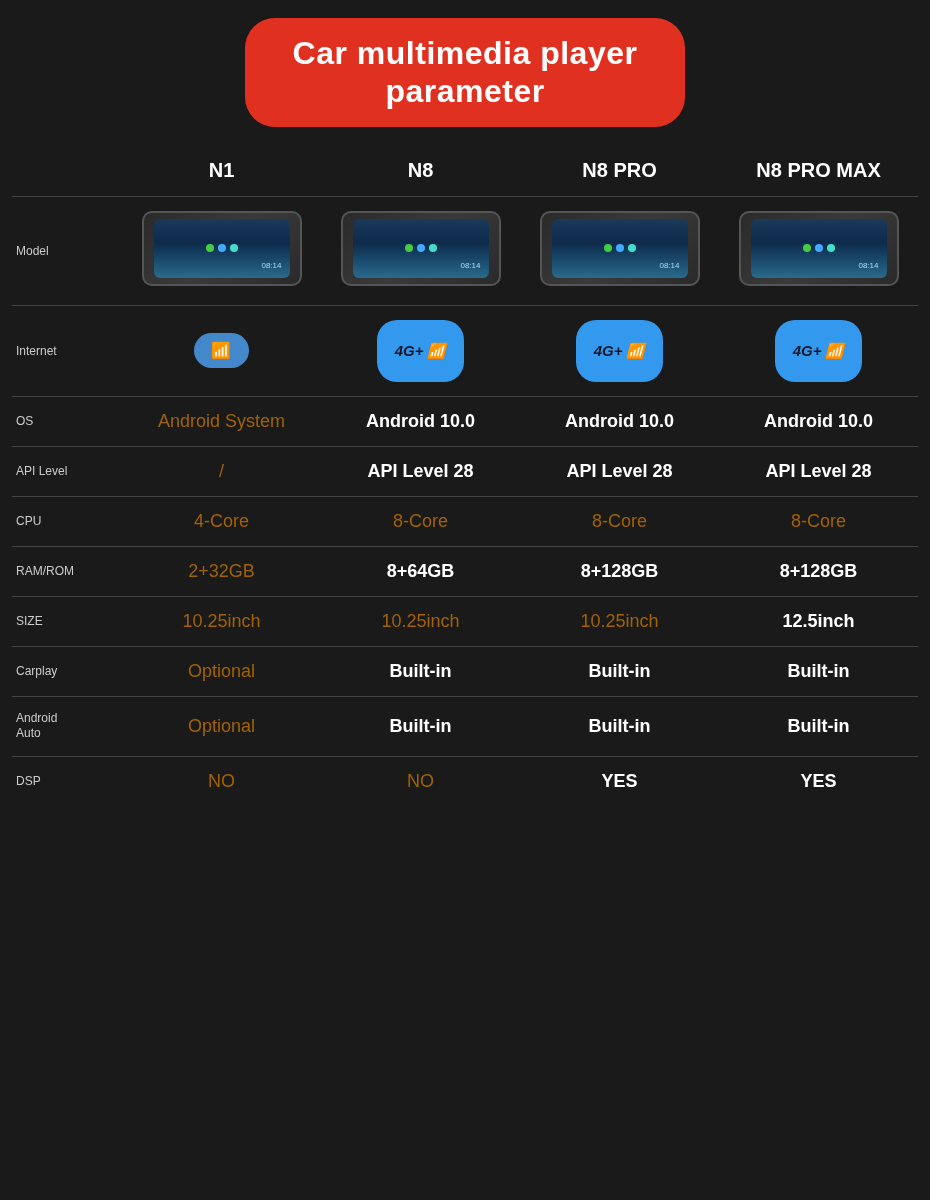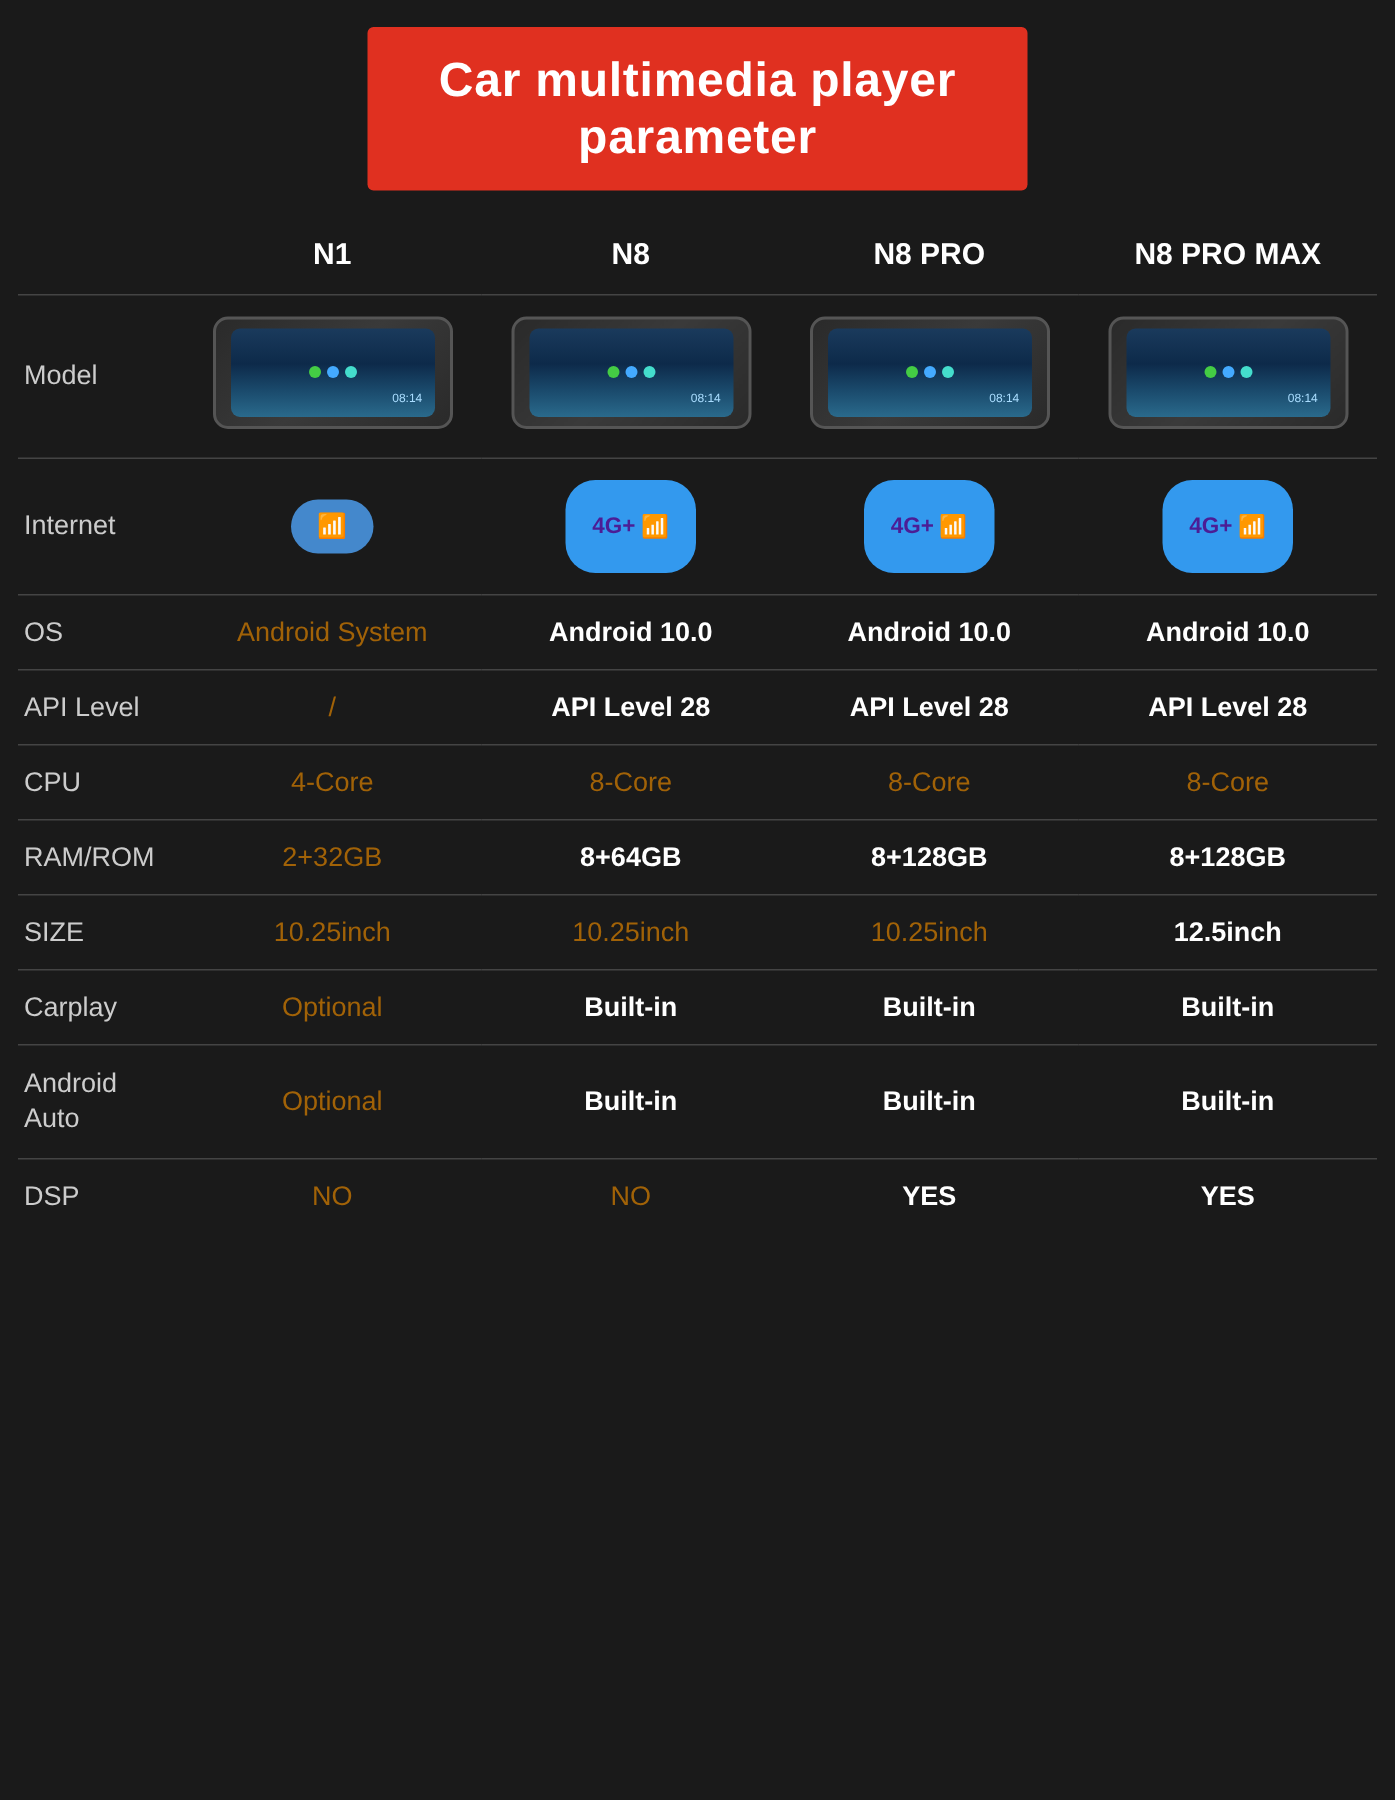--- a/index.html
+++ b/index.html
@@ -20,21 +20,21 @@
 
     
     .header-section {
       display: flex;
       justify-content: center;
       padding: 18px 20px 24px;
     }
 
     .title-badge {
       background-color: #e03020;
-      border-radius: 4px;
+      border-radius: 30px;
       padding: 16px 48px;
       text-align: center;
       max-width: 500px;
     }
 
     .title-badge h1 {
       color: #ffffff;
       font-size: 32px;
       font-weight: 900;
       line-height: 1.2;
@@ -72,21 +72,21 @@
     tr.data-row td {
       padding: 14px 10px;
       vertical-align: middle;
       text-align: center;
       font-size: 18px;
     }
 
     tr.data-row td:first-child {
       text-align: left;
       color: #cccccc;
-      font-size: 18px;
+      font-size: 12px;
       font-weight: 400;
       padding-left: 4px;
       width: 110px;
     }
 
     
     .cell-normal {
       color: #a16207;
       font-weight: 400;
     }
@@ -163,22 +163,23 @@
     }
 
     .badge-4g {
       background-color: #3399ee;
       border-radius: 20px;
       padding: 22px 18px;
       display: inline-flex;
       align-items: center;
       gap: 4px;
       font-size: 15px;
-      color: #4c1d95;
+      color: #0f172a;
       font-weight: 700;
+      font-style: italic;
     }
 
     .wifi-icon {
       display: inline-block;
       font-size: 16px;
     }
 
     
     .label-multiline {
       line-height: 1.3;

